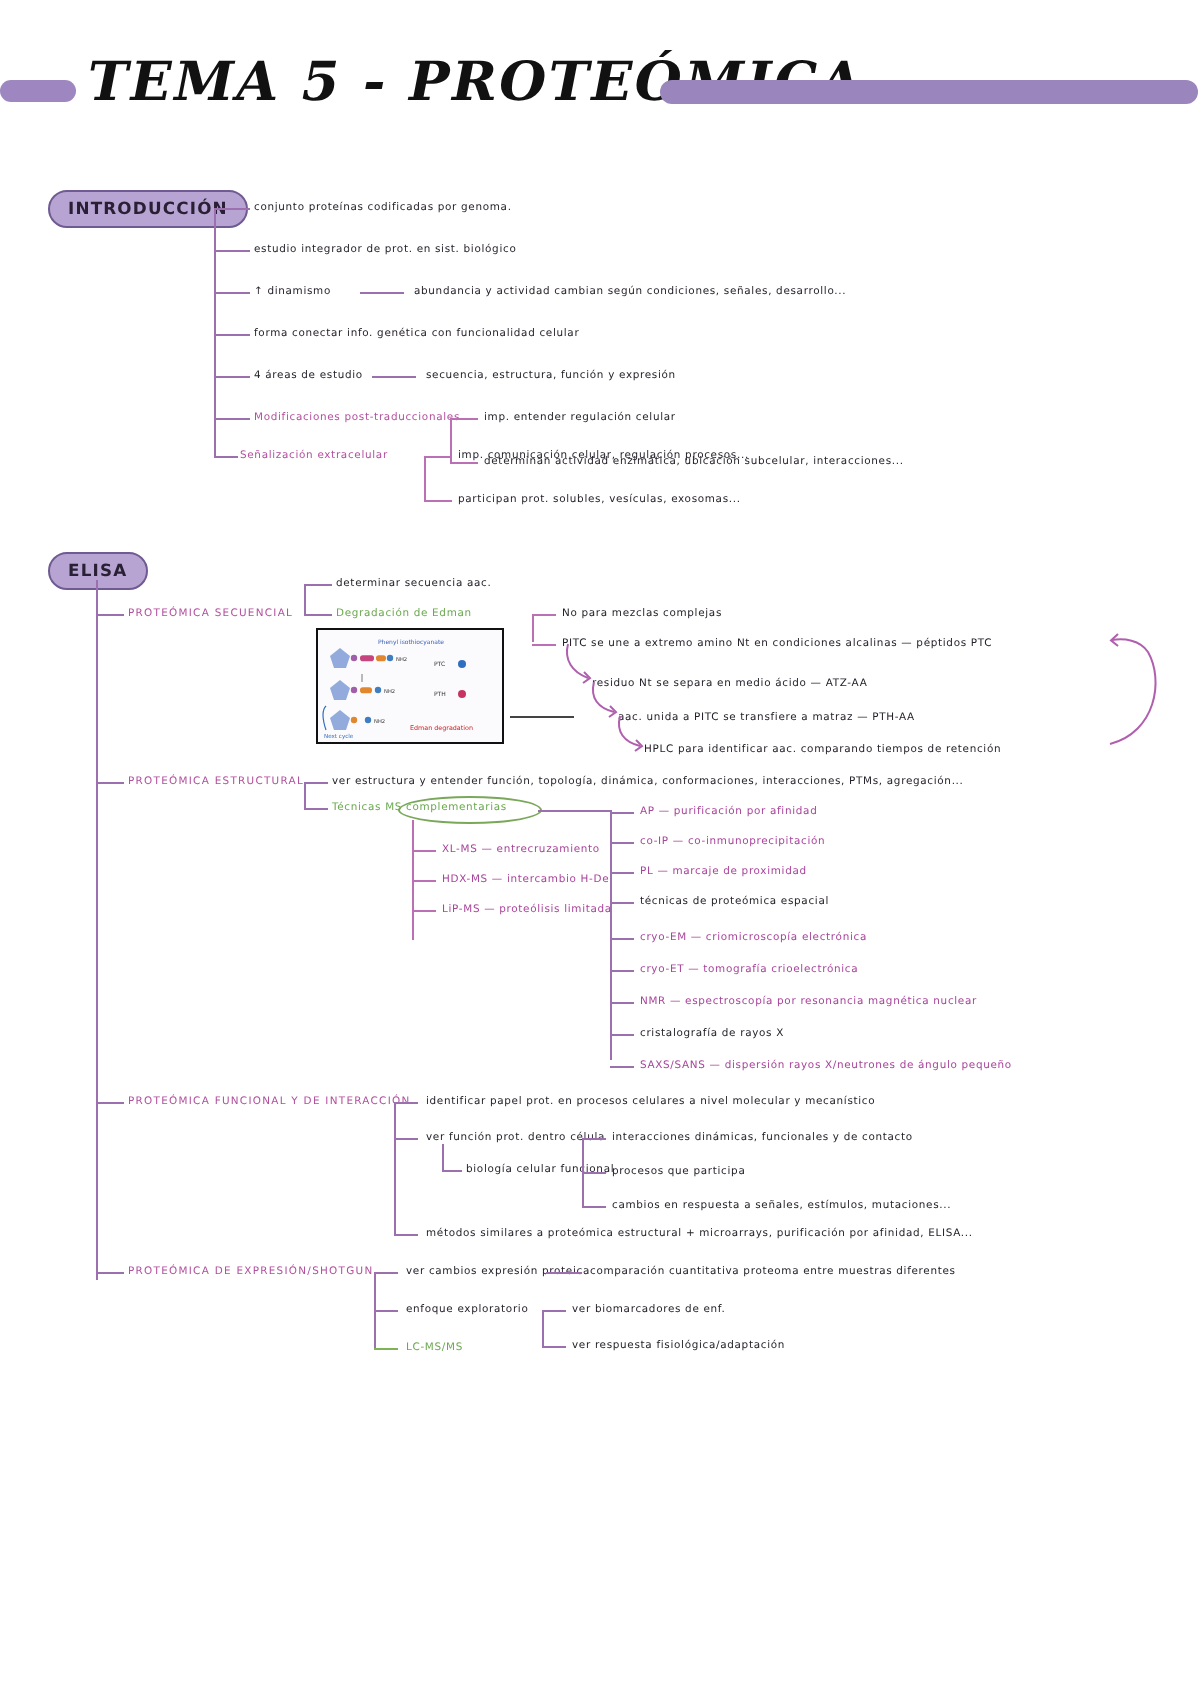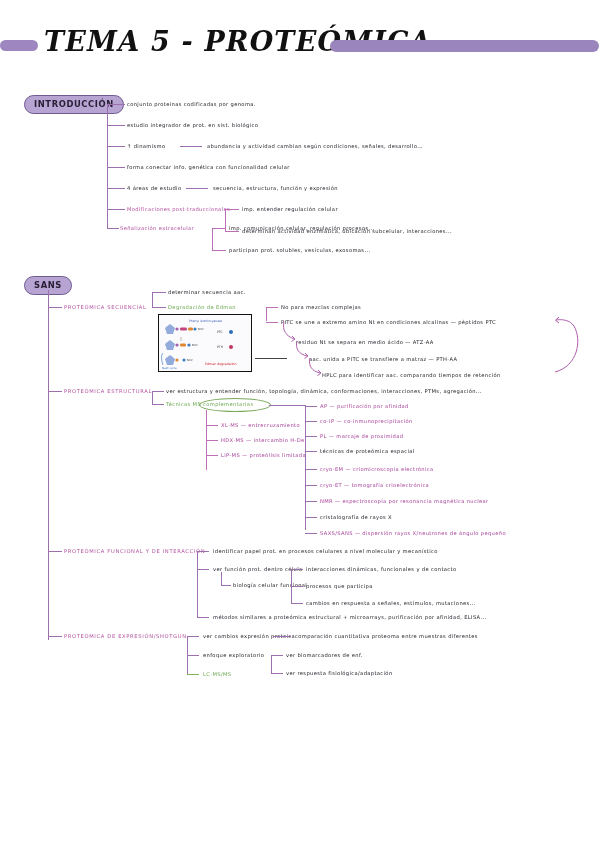--- a/index.html
+++ b/index.html
@@ -111,21 +111,21 @@
   <div class="t" style="left:242px;top:228px;">determinan actividad enzimática, ubicación subcelular, interacciones...</div>
 
   <div class="ln lnh" style="left:107px;top:228px;width:12px;"></div>
   <div class="t pink" style="left:120px;top:225px;">Señalización extracelular</div>
   <div class="ln lnv pk" style="left:212px;top:228px;height:22px;"></div>
   <div class="ln lnh pk" style="left:212px;top:228px;width:14px;"></div>
   <div class="t" style="left:229px;top:225px;">imp. comunicación celular, regulación procesos...</div>
   <div class="ln lnh pk" style="left:212px;top:250px;width:14px;"></div>
   <div class="t" style="left:229px;top:247px;">participan prot. solubles, vesículas, exosomas...</div>
 
-  <div class="badge" id="badge-tipos">SANS</div>
+  <div class="badge" id="badge-tipos">ELISA</div>
 
   <div class="ln lnv" style="left:48px;top:290px;height:350px;"></div>
 
   <div class="ln lnh" style="left:48px;top:307px;width:14px;"></div>
   <div class="t pink cap" style="left:64px;top:304px;">PROTEÓMICA SECUENCIAL</div>
 
   <div class="ln lnv" style="left:152px;top:292px;height:15px;"></div>
   <div class="ln lnh" style="left:152px;top:292px;width:14px;"></div>
   <div class="t" style="left:168px;top:289px;">determinar secuencia aac.</div>
   <div class="ln lnh" style="left:152px;top:307px;width:14px;"></div>

